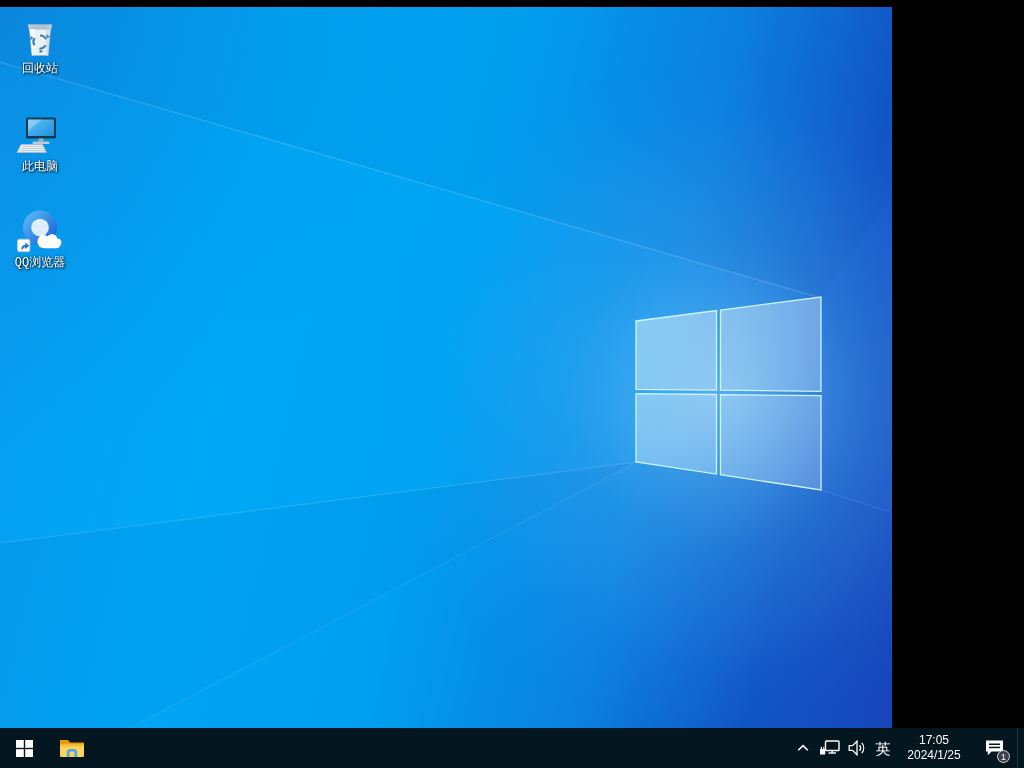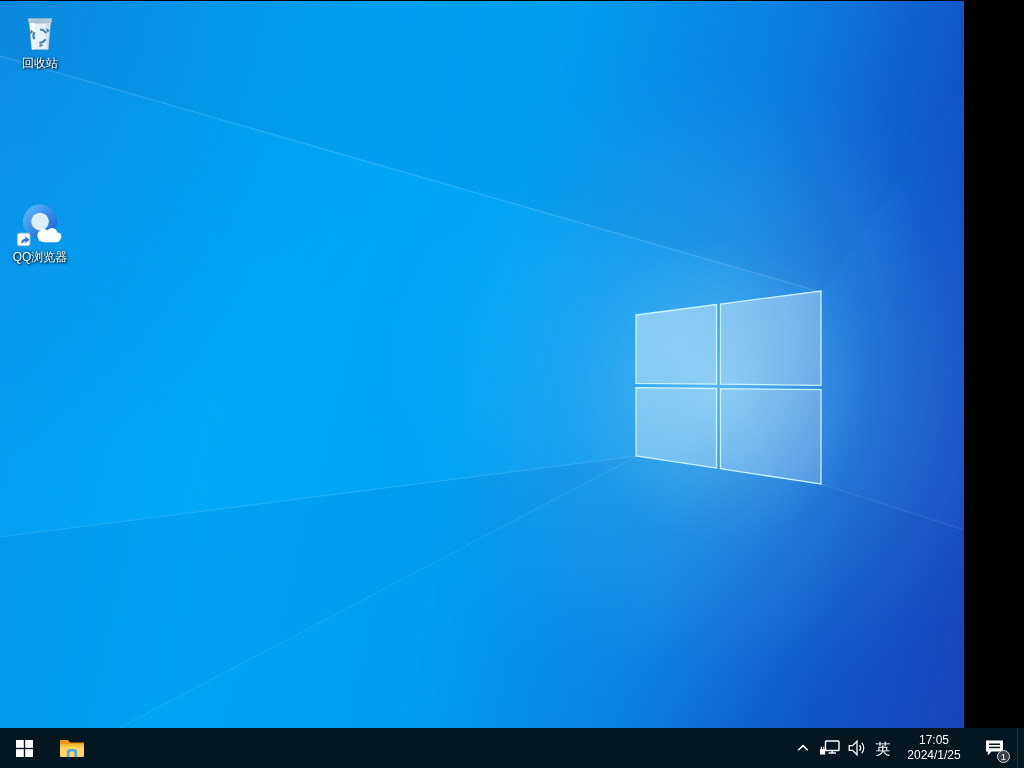--- a/index.html
+++ b/index.html
@@ -2,25 +2,26 @@
 <html><head>
 <meta charset="utf-8">
 <style>
   html,body{margin:0;padding:0;width:1024px;height:768px;overflow:hidden;
     font-family:"Liberation Sans","DejaVu Sans",sans-serif;cursor:default;
     -webkit-user-select:none;user-select:none;}
   .screen{position:relative;width:1024px;height:768px;background:#000;}
 
   
   .desktop{
-    position:absolute;left:0;top:1px;width:964px;height:728px;overflow:hidden;
+    position:absolute;left:0;top:7px;width:892px;height:728px;overflow:hidden;
     background:
       radial-gradient(circle at 0% 0%, rgba(16,70,170,0.18), rgba(16,70,170,0) 38%),
       radial-gradient(circle at 712px 390px, rgba(150,230,255,0.28) 0px, rgba(120,215,255,0.10) 150px, rgba(120,215,255,0) 330px),
       linear-gradient(103deg,#0a9bee 0%,#00a9f7 28%,#00a3f3 50%,#0c84e4 70%,#1157c9 86%,#1846bb 100%);
+    font-family: Liberation Mono, monospace;
   }
   .wallpaper-fx{position:absolute;left:0;top:0;width:1024px;height:728px;pointer-events:none;}
 
   
   .desktop-icon{position:absolute;left:1px;width:78px;height:94px;display:flex;
     flex-direction:column;align-items:center;justify-content:flex-start;text-align:center;}
   .desktop-icon .ico{width:48px;height:48px;display:block;}
   .desktop-icon .lbl{margin-top:2px;font-size:12px;line-height:13px;color:#fff;
     text-shadow:1px 1px 2px rgba(0,0,0,.9),0 0 3px rgba(0,0,0,.65);}
   #dicon-0{top:6px;}
@@ -99,20 +100,42 @@
           <g fill="#4a7da6">
             <path d="M30.8 24.2 l3.2,-1.1 l-3.6,-3 z"></path>
             <path d="M30.8 24.2 l3.2,-1.1 l-3.6,-3 z" transform="rotate(120 24 28)"></path>
             <path d="M30.8 24.2 l3.2,-1.1 l-3.6,-3 z" transform="rotate(240 24 28)"></path>
           </g>
         </g>
       </svg>
       <div class="lbl">回收站</div>
     </div>
 
+    <div class="desktop-icon" id="dicon-1">
+      <svg class="ico" viewBox="0 0 48 48">
+        <defs>
+          <linearGradient id="scr" x1="0" y1="0" x2="1" y2="1">
+            <stop offset="0" stop-color="#5fc2f5"></stop>
+            <stop offset="1" stop-color="#1f8fe0"></stop>
+          </linearGradient>
+        </defs>
+        <rect x="10" y="6.5" width="30" height="21" rx="1.6" fill="#16394f"></rect>
+        <rect x="12" y="8.5" width="26" height="16.5" fill="url(#scr)"></rect>
+        <path d="M12,8.5 L26,8.5 L12,20 Z" fill="rgba(255,255,255,0.28)"></path>
+        <rect x="22.5" y="27.5" width="5" height="3" fill="#9fb1bd"></rect>
+        <rect x="16.5" y="30.5" width="17" height="2.6" rx="1.2" fill="#bccbd5"></rect>
+        <path d="M5,33.5 L26.5,33.5 L30.5,41.5 L1,41.5 Z" fill="#e7edf2" stroke="#aebbc6" stroke-width="0.8"></path>
+        <g stroke="#c2ced8" stroke-width="1">
+          <line x1="6.5" y1="35.6" x2="27" y2="35.6"></line>
+          <line x1="5.5" y1="37.6" x2="28" y2="37.6"></line>
+          <line x1="4.5" y1="39.6" x2="29" y2="39.6"></line>
+        </g>
+      </svg>
+      <div class="lbl">此电脑</div>
+    </div>
 
     <div class="desktop-icon" id="dicon-2">
       <svg class="ico" viewBox="0 0 52 52" style="width:50px;height:50px">
         <defs>
           <linearGradient id="qqr" x1="0" y1="0" x2="1" y2="1">
             <stop offset="0" stop-color="#58b4f8"></stop>
             <stop offset="1" stop-color="#1c63d6"></stop>
           </linearGradient>
         </defs>
         <circle cx="26" cy="23.5" r="13.5" fill="none" stroke="url(#qqr)" stroke-width="8.5"></circle>

